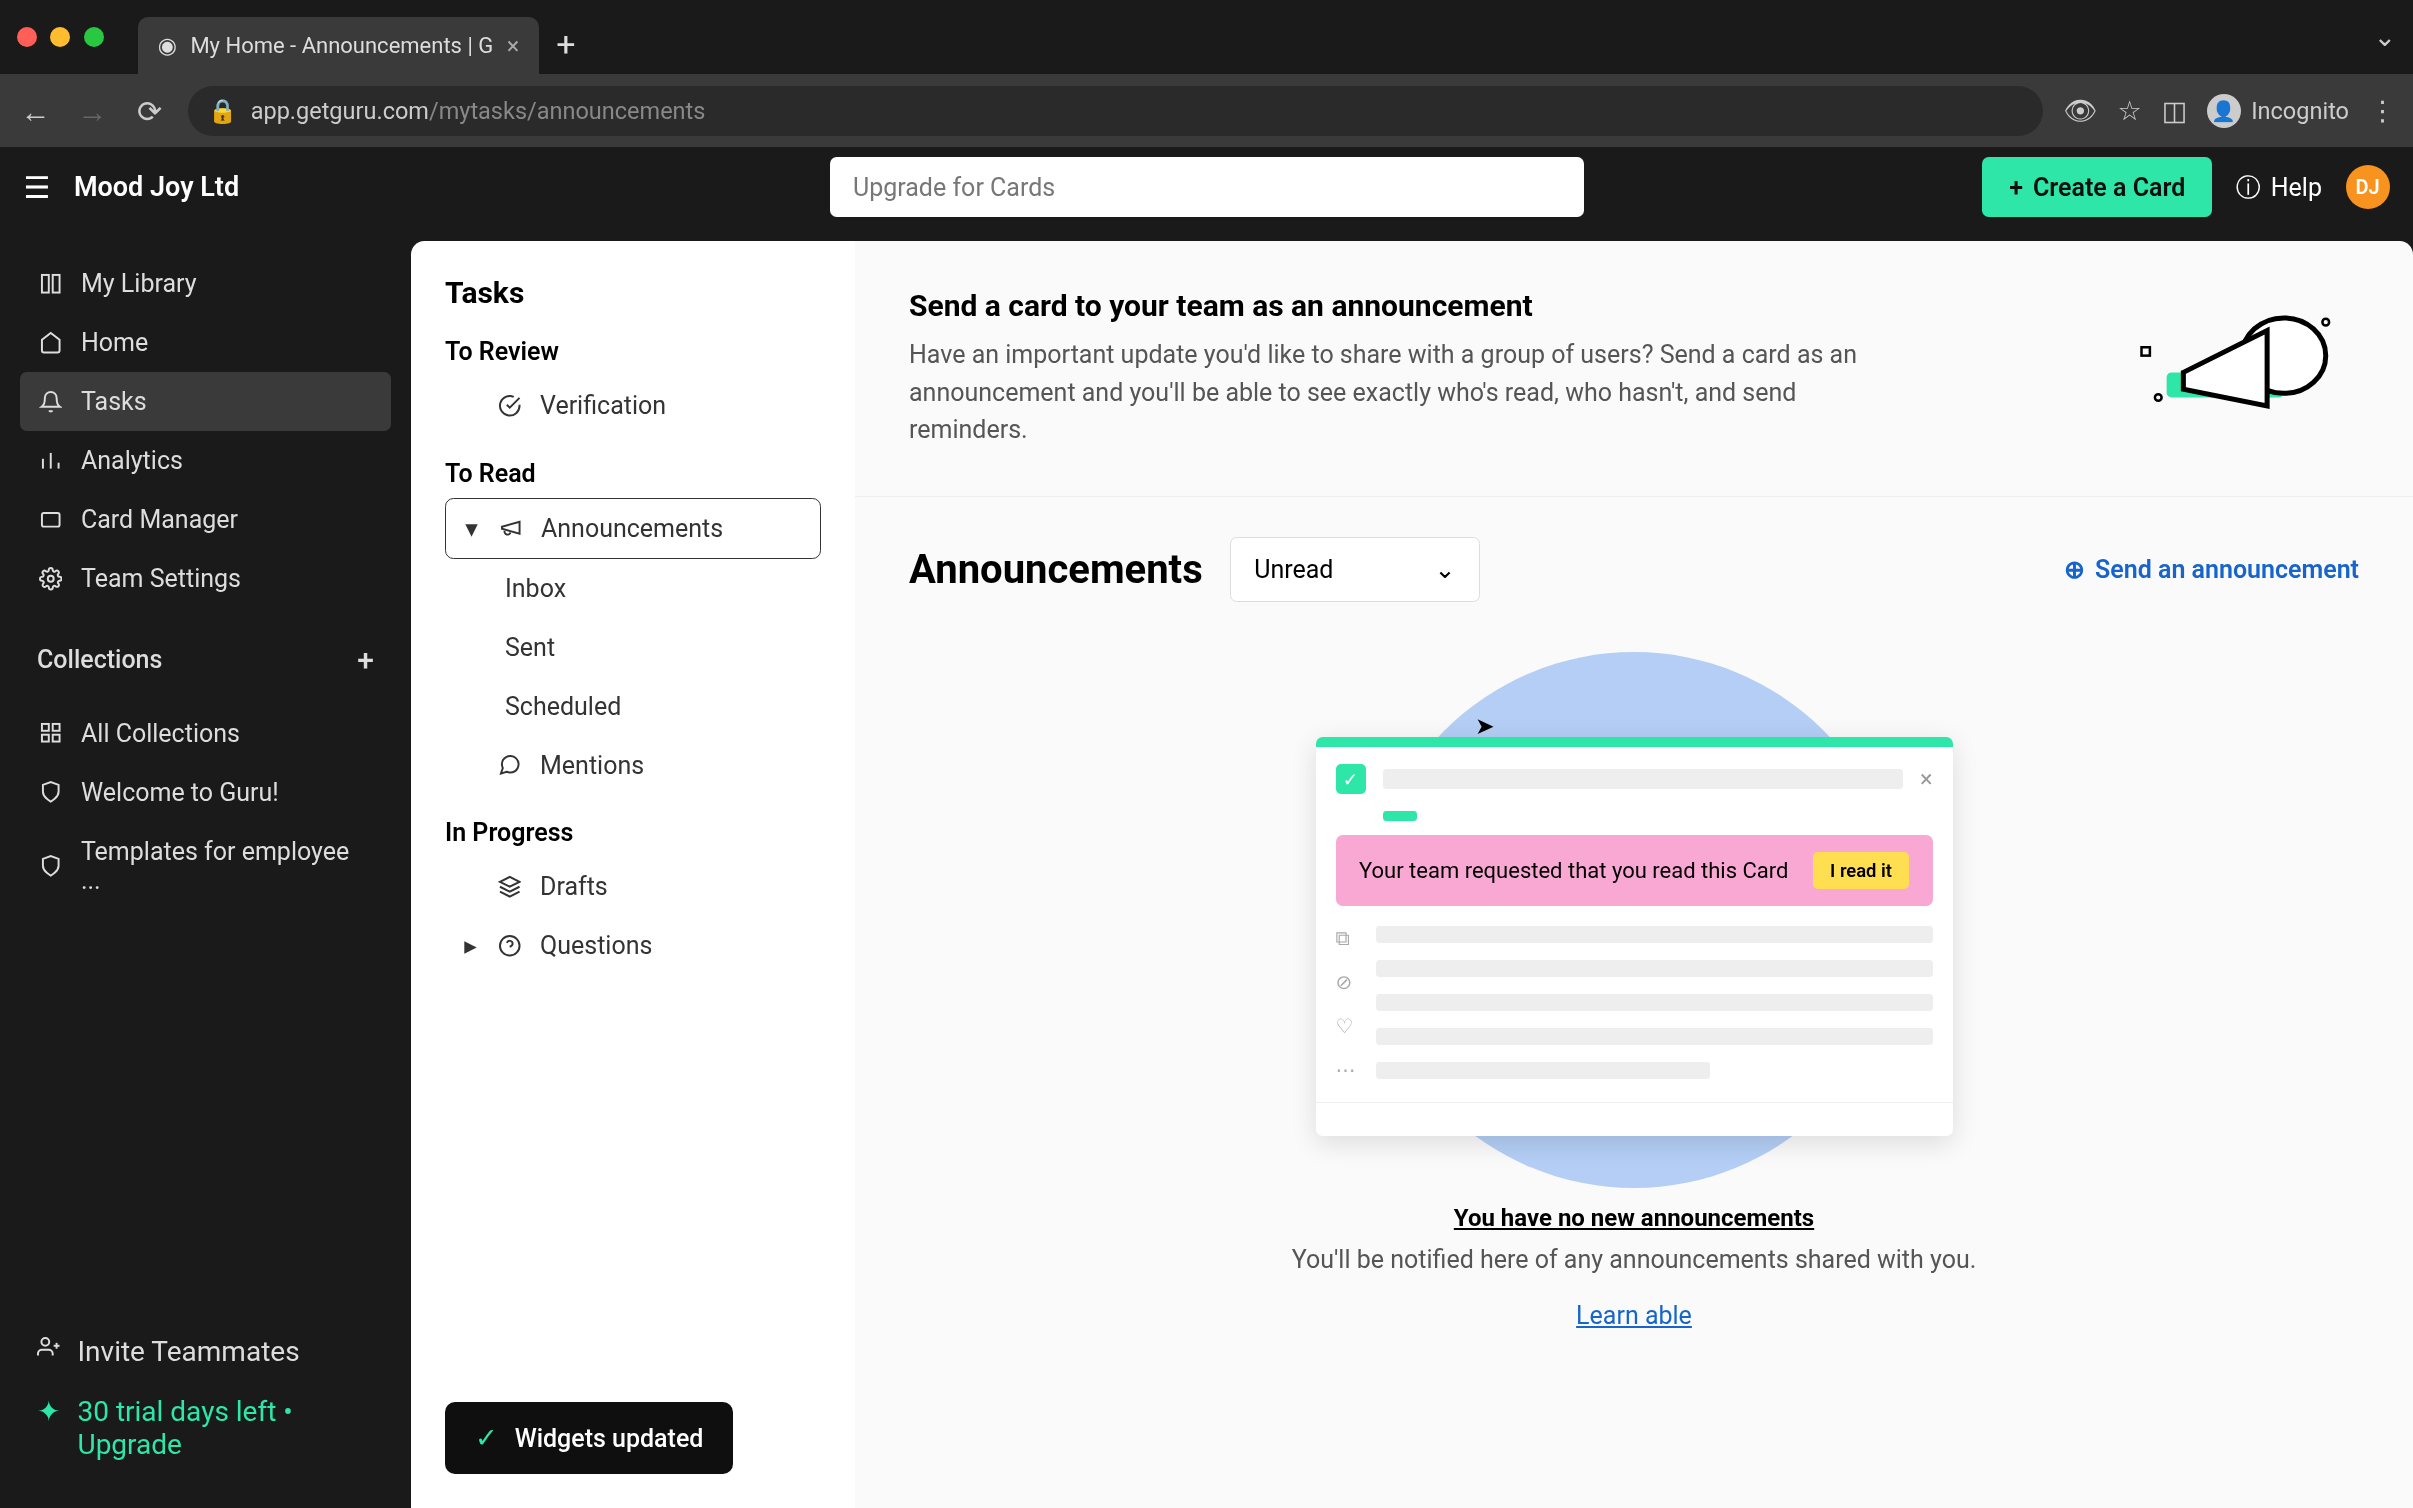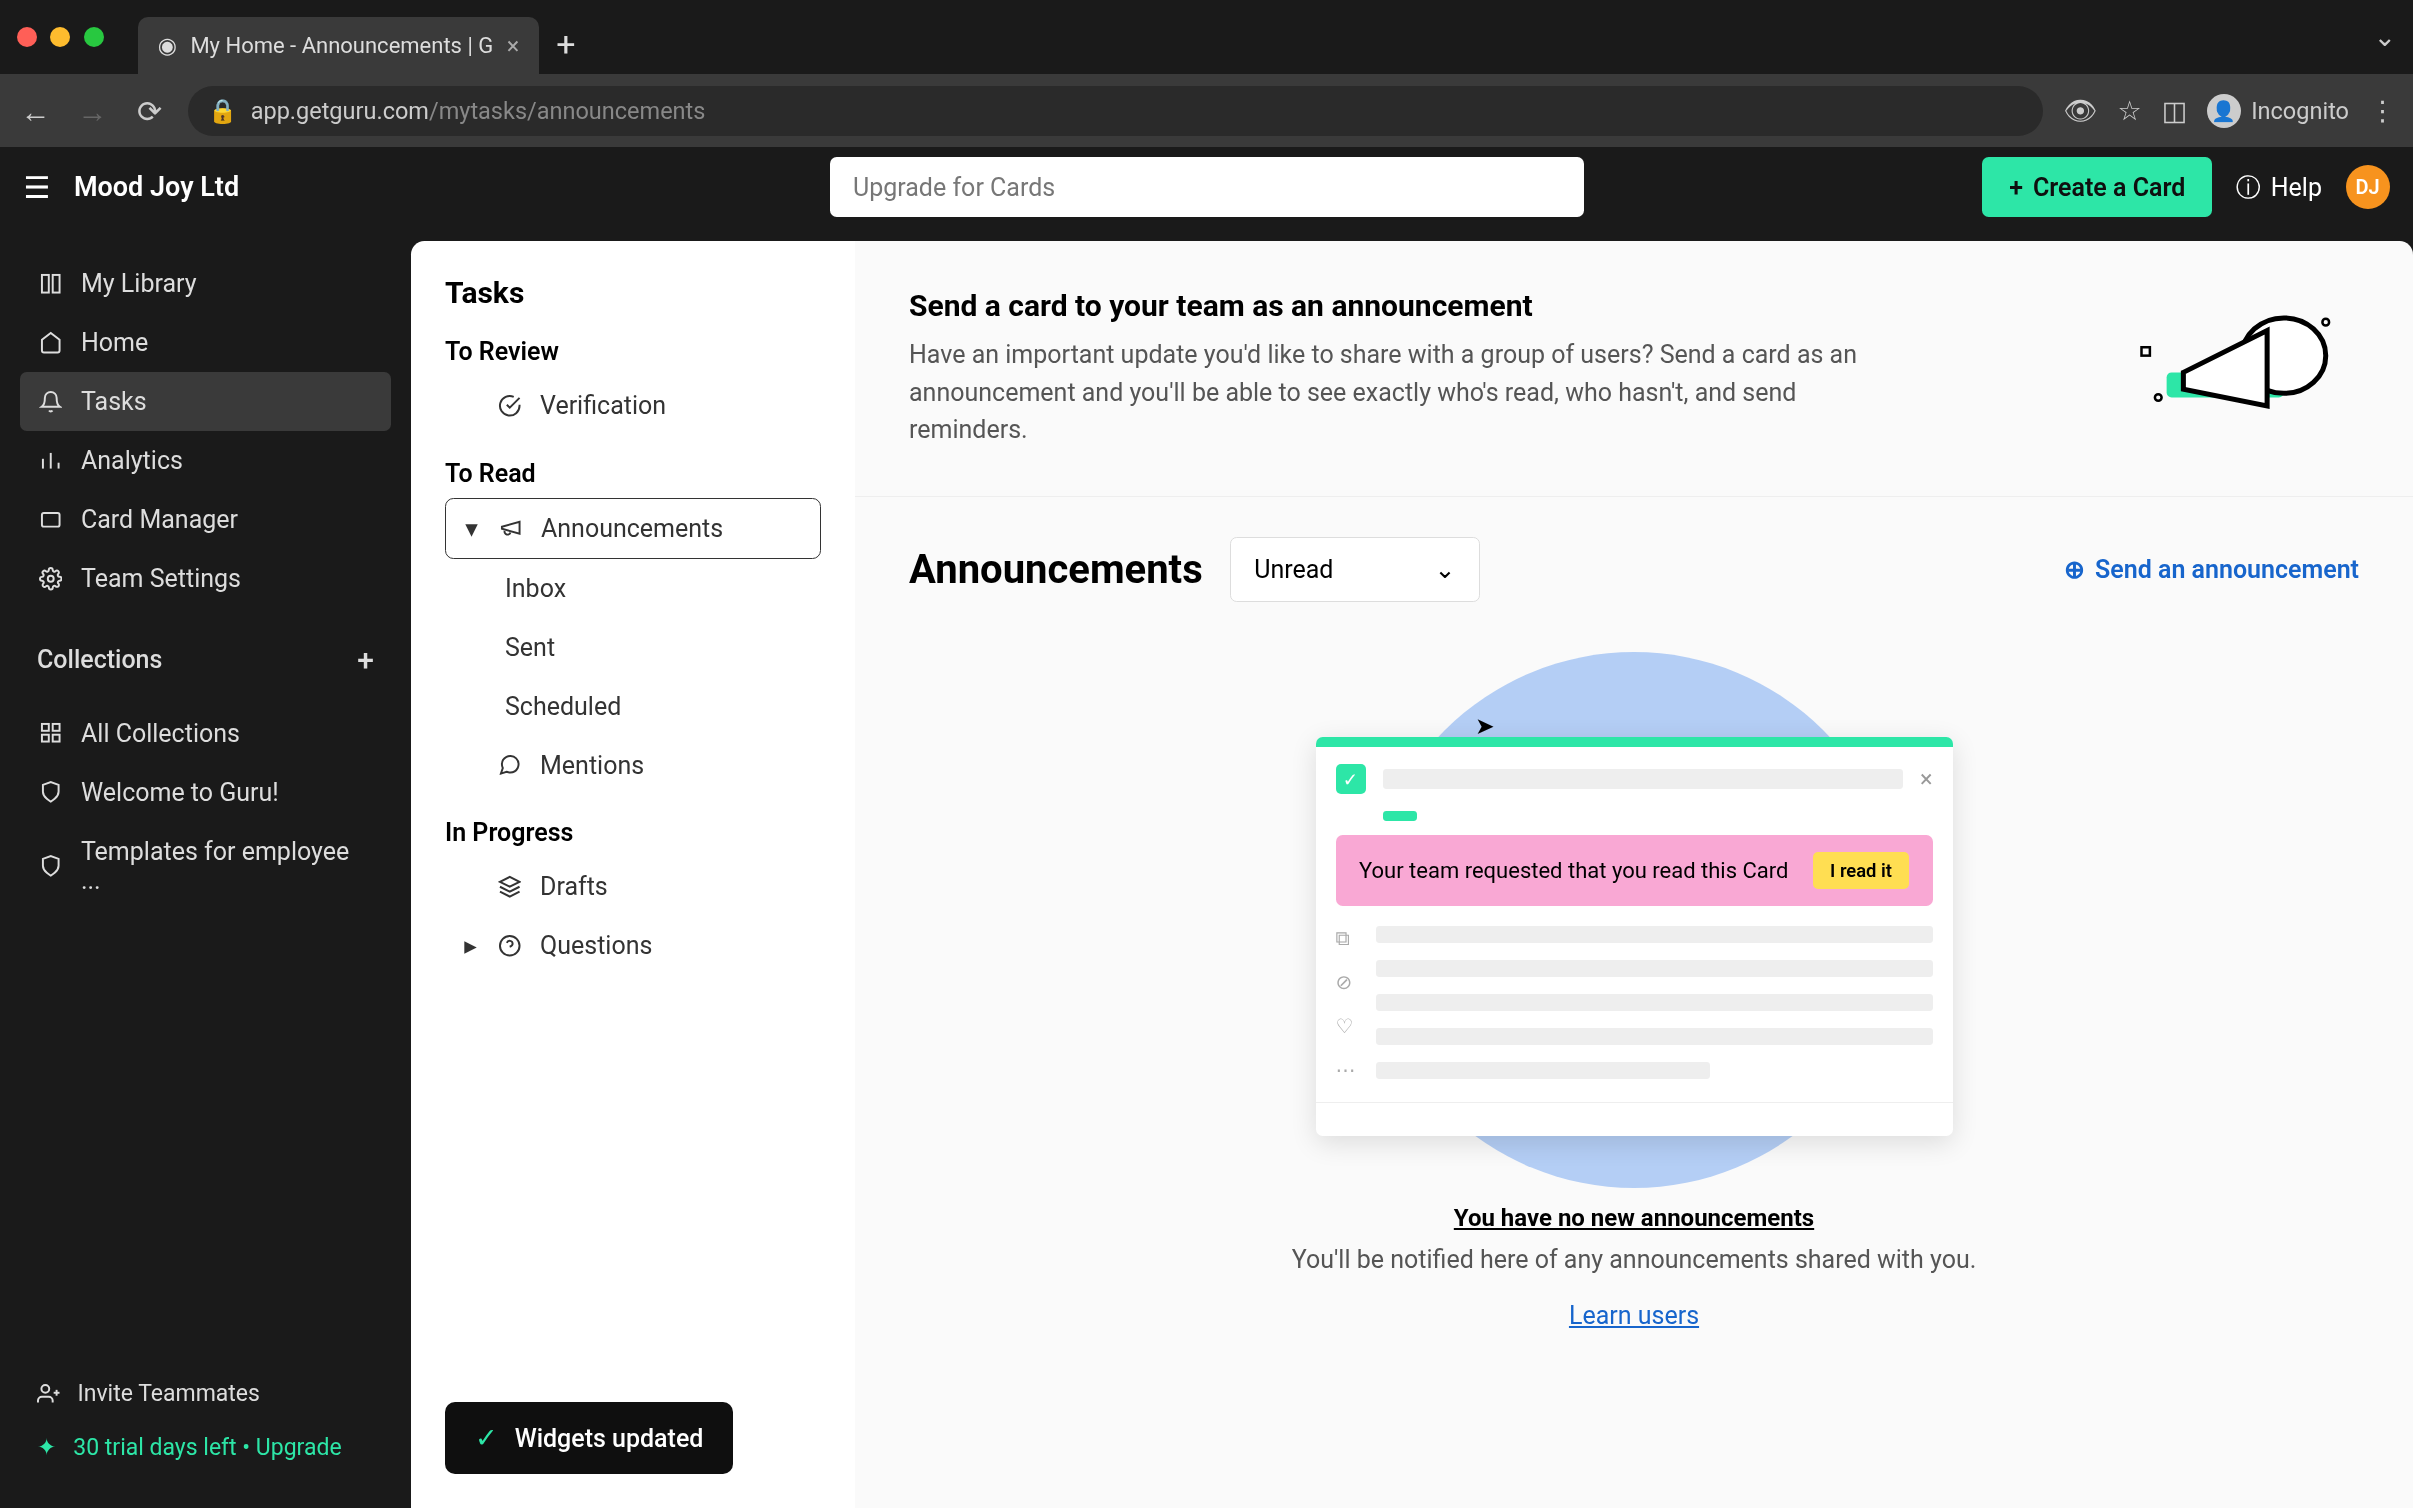--- a/index.html
+++ b/index.html
@@ -39,21 +39,21 @@
 .avatar { width: 44px; height: 44px; border-radius: 50%; background: #f7931e; color: #fff; display: flex; align-items: center; justify-content: center; font-size: 20px; font-weight: 600; }
 
 
 .sidebar { width: 411px; background: #1a1a1a; padding-top: 94px; display: flex; flex-direction: column; }
 .nav-section { padding: 13.4px 20px; }
 .nav-item { display: flex; align-items: center; gap: 17px; padding: 15px 17px; color: #ddd; font-size: 25px; border-radius: 6.7px; }
 .nav-item.active { background: #3a3a3a; }
 .nav-icon { width: 27px; height: 27px; display: flex; align-items: center; justify-content: center; }
 .collections-header { display: flex; align-items: center; justify-content: space-between; padding: 20px 37px 13.4px; color: #ddd; font-size: 25px; font-weight: 500; }
 .sidebar-footer { margin-top: auto; padding: 20px 37px 34px; }
-.footer-item { display: flex; align-items: center; gap: 17px; color: #ddd; font-size: 23px; padding: 13.4px 0; }
+.footer-item { display: flex; align-items: flex-start; gap: 17px; color: #ddd; font-size: 28px; padding: 13.4px 0; }
 .upgrade-text { color: #2de6a7; }
 
 
 .tasks-panel { width: 444px; background: #fff; border-radius: 13.4px 0 0 0; margin-top: 94px; padding: 34px; position: relative; }
 .tasks-title { font-size: 30px; font-weight: 700; margin-bottom: 27px; }
 .task-section-title { font-size: 25px; font-weight: 600; margin: 23.5px 0 10px; }
 .task-item { display: flex; align-items: center; gap: 17px; padding: 15px 17px; font-size: 25px; color: #333; border-radius: 6.7px; }
 .task-item.selected { border: 1.7px solid #333; border-radius: 8.4px; }
 .task-item.sub { padding-left: 60px; text-align: center; }
 .task-icon { width: 27px; height: 27px; display: flex; align-items: center; justify-content: center; }
@@ -403,19 +403,19 @@
               <div class="skel-line"></div>
               <div class="skel-line"></div>
               <div class="skel-line skel-short"></div>
             </div>
           </div>
           <div class="card-footer"></div>
         </div>
       </div>
       <div class="empty-title">You have no new announcements</div>
       <div class="empty-desc">You'll be notified here of any announcements shared with you.</div>
-      <a class="learn-more">Learn users</a>
+      <a class="learn-more">Learn able</a>
     </div>
   </div>
 </div>
 
 <div class="cursor">➤</div>
 
 
 </body></html>

